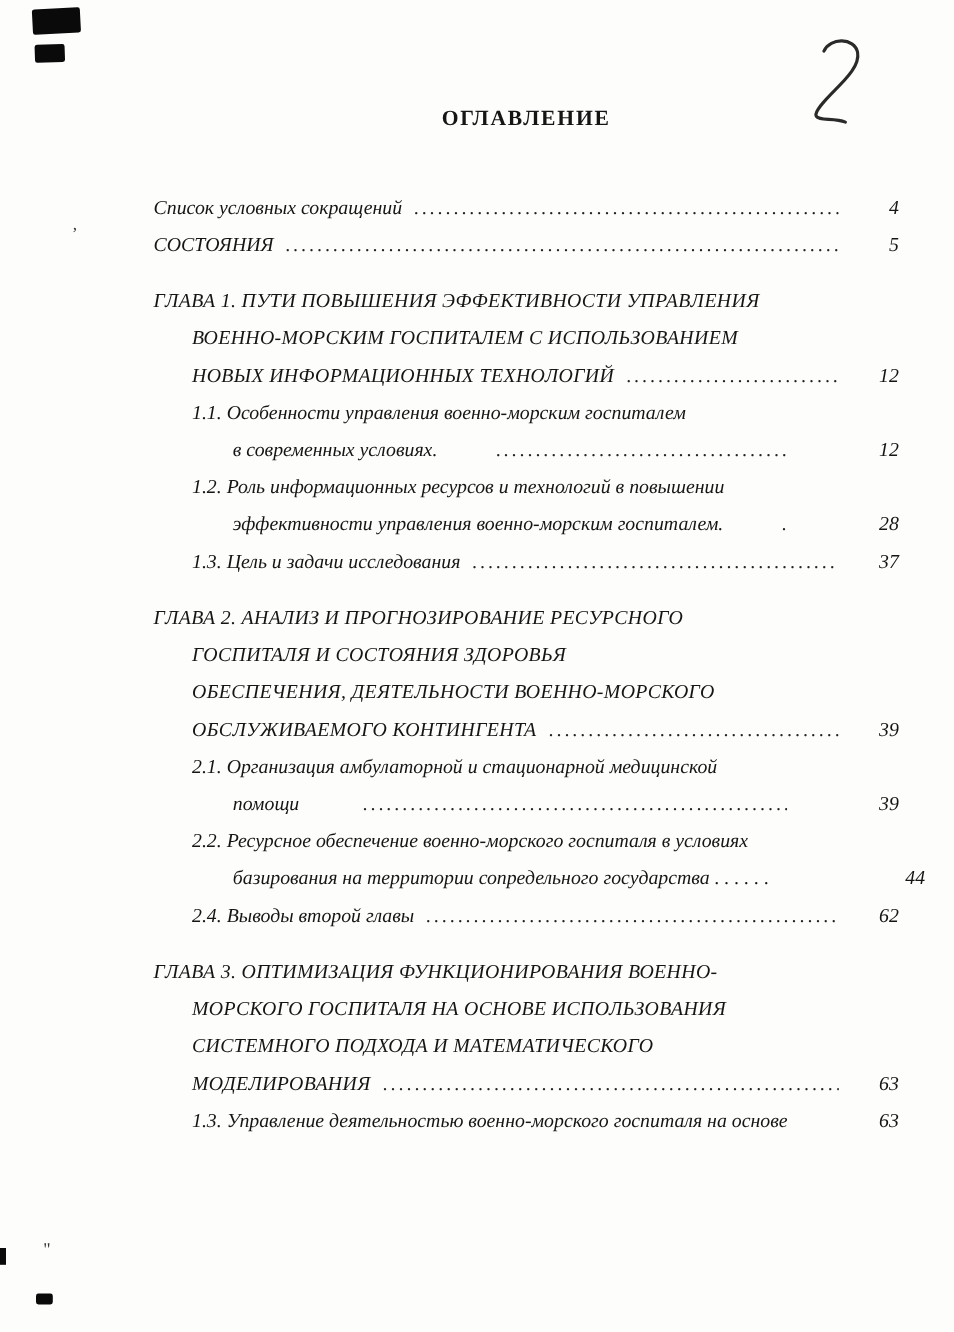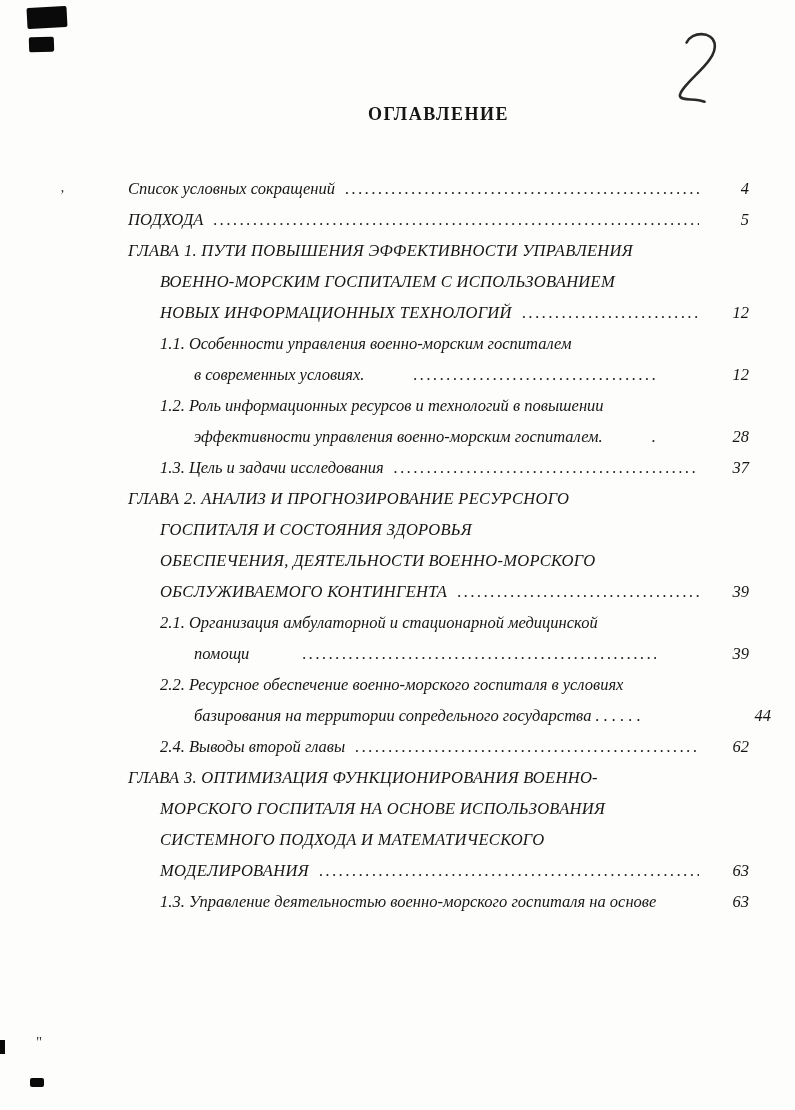--- a/index.html
+++ b/index.html
@@ -8,32 +8,32 @@
     width:795px;height:1110px;
     margin:0 auto;
     background:#fdfdfc;
     font-family:"Liberation Serif", serif;
     color:#151515;
     overflow:hidden;
     box-sizing:border-box;
   }
   .content{
     position:absolute;
-    left:128px; right:46px; top:104px;
+    left:128px; right:46px; top:88px;
   }
   .doc-title{
     text-align:center;
     font-weight:bold;
     font-size:18px;
     letter-spacing:1.5px;
     margin:0 0 48px 0;
   }
   .toc-list{ }
   .entry{ }
-  .entry.chapter{ margin-top:0; }
+  .entry.chapter{ margin-top:16px; }
   .line{
     display:flex;
     align-items:baseline;
     font-size:16.5px;
     line-height:31px;
     white-space:nowrap;
     font-style:italic;
   }
   .line .text{ white-space:pre; }
   .indent-0{ padding-left:0; }
@@ -101,21 +101,21 @@
     <div class="toc-list">
         <div class="entry item">
           <div class="line indent-0">
             <span class="text">Список условных сокращений </span>
             <span class="leader">..........................................................................................</span>
             <span class="pageno">4</span>
           </div>
         </div>
         <div class="entry item">
           <div class="line indent-0">
-            <span class="text">ПОДХОДА </span>
+            <span class="text">СОСТОЯНИЯ </span>
             <span class="leader">..........................................................................................</span>
             <span class="pageno">5</span>
           </div>
         </div>
         <div class="entry chapter">
           <div class="line indent-0">
             <span class="text">ГЛАВА 1. ПУТИ ПОВЫШЕНИЯ ЭФФЕКТИВНОСТИ УПРАВЛЕНИЯ</span>
           </div>
           <div class="line indent-1">
             <span class="text">ВОЕННО-МОРСКИМ ГОСПИТАЛЕМ С ИСПОЛЬЗОВАНИЕМ</span>

